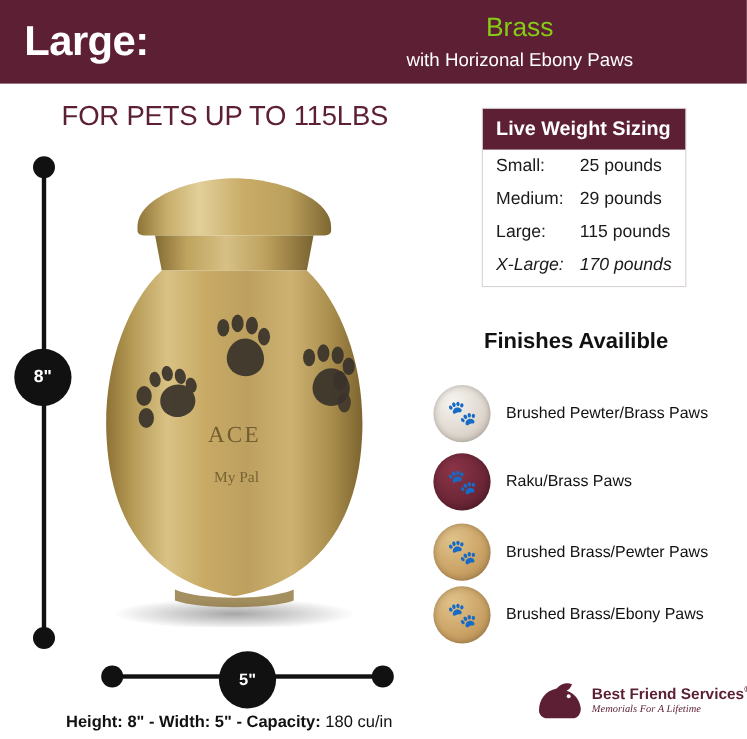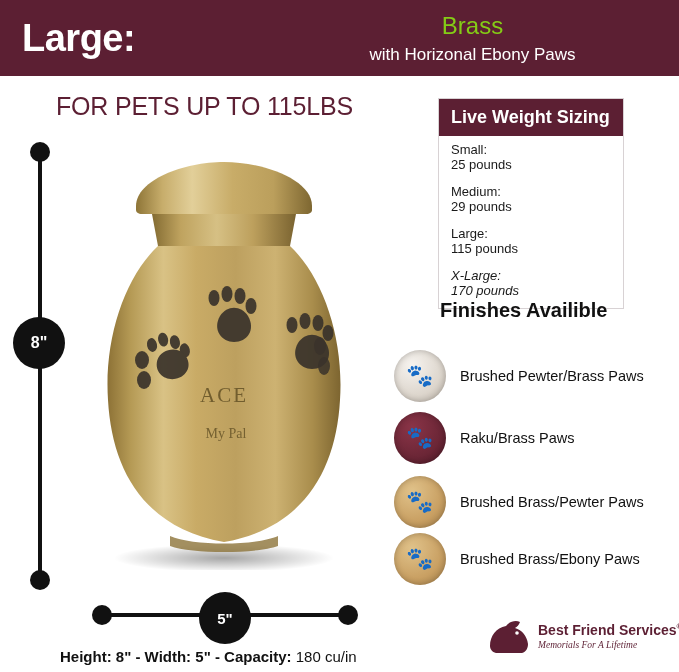--- a/index.html
+++ b/index.html
@@ -46,23 +46,22 @@
     position:absolute;left:438px;top:98px;width:186px;
     border:1px solid #d8d2d4;background:#ffffff;
     box-sizing:border-box;
   }
   .sizing-title{
     background:#5c1f33;color:#ffffff;
     font-size:18px;font-weight:bold;
     padding:8px 0 8px 12px;
   }
   .sizing-row{
-    display:flex;font-size:13px;color:#1a1a1a;
+    display:flex;font-size:16px;color:#1a1a1a;
     padding:6px 0 6px 12px;
-    flex-direction:column;
   }
   .sizing-row .lbl{width:76px;}
   .sizing-row .val{}
   
   .finishes-title{
     position:absolute;left:440px;top:299px;
     font-size:20px;font-weight:bold;color:#111;
   }
   .finish-row{
     position:absolute;left:394px;display:flex;align-items:center;
@@ -75,21 +74,21 @@
   .swatch .paw{
     position:absolute;left:50%;top:50%;
     transform:translate(-50%,-50%);
     font-size:22px;line-height:22px;
   }
   .finish-label{
     margin-left:14px;font-size:14.5px;color:#111;white-space:nowrap;
   }
   
   .urn-wrap{
-    position:absolute;left:74px;top:150px;width:300px;height:440px;
+    position:absolute;left:63px;top:150px;width:300px;height:440px;
   }
   .urn{
     position:absolute;left:0;top:0;width:300px;height:420px;
   }
   
   .v-line{
     position:absolute;left:38px;top:150px;width:4px;height:430px;
     background:#111;
   }
   .v-cap-top, .v-cap-bot{

